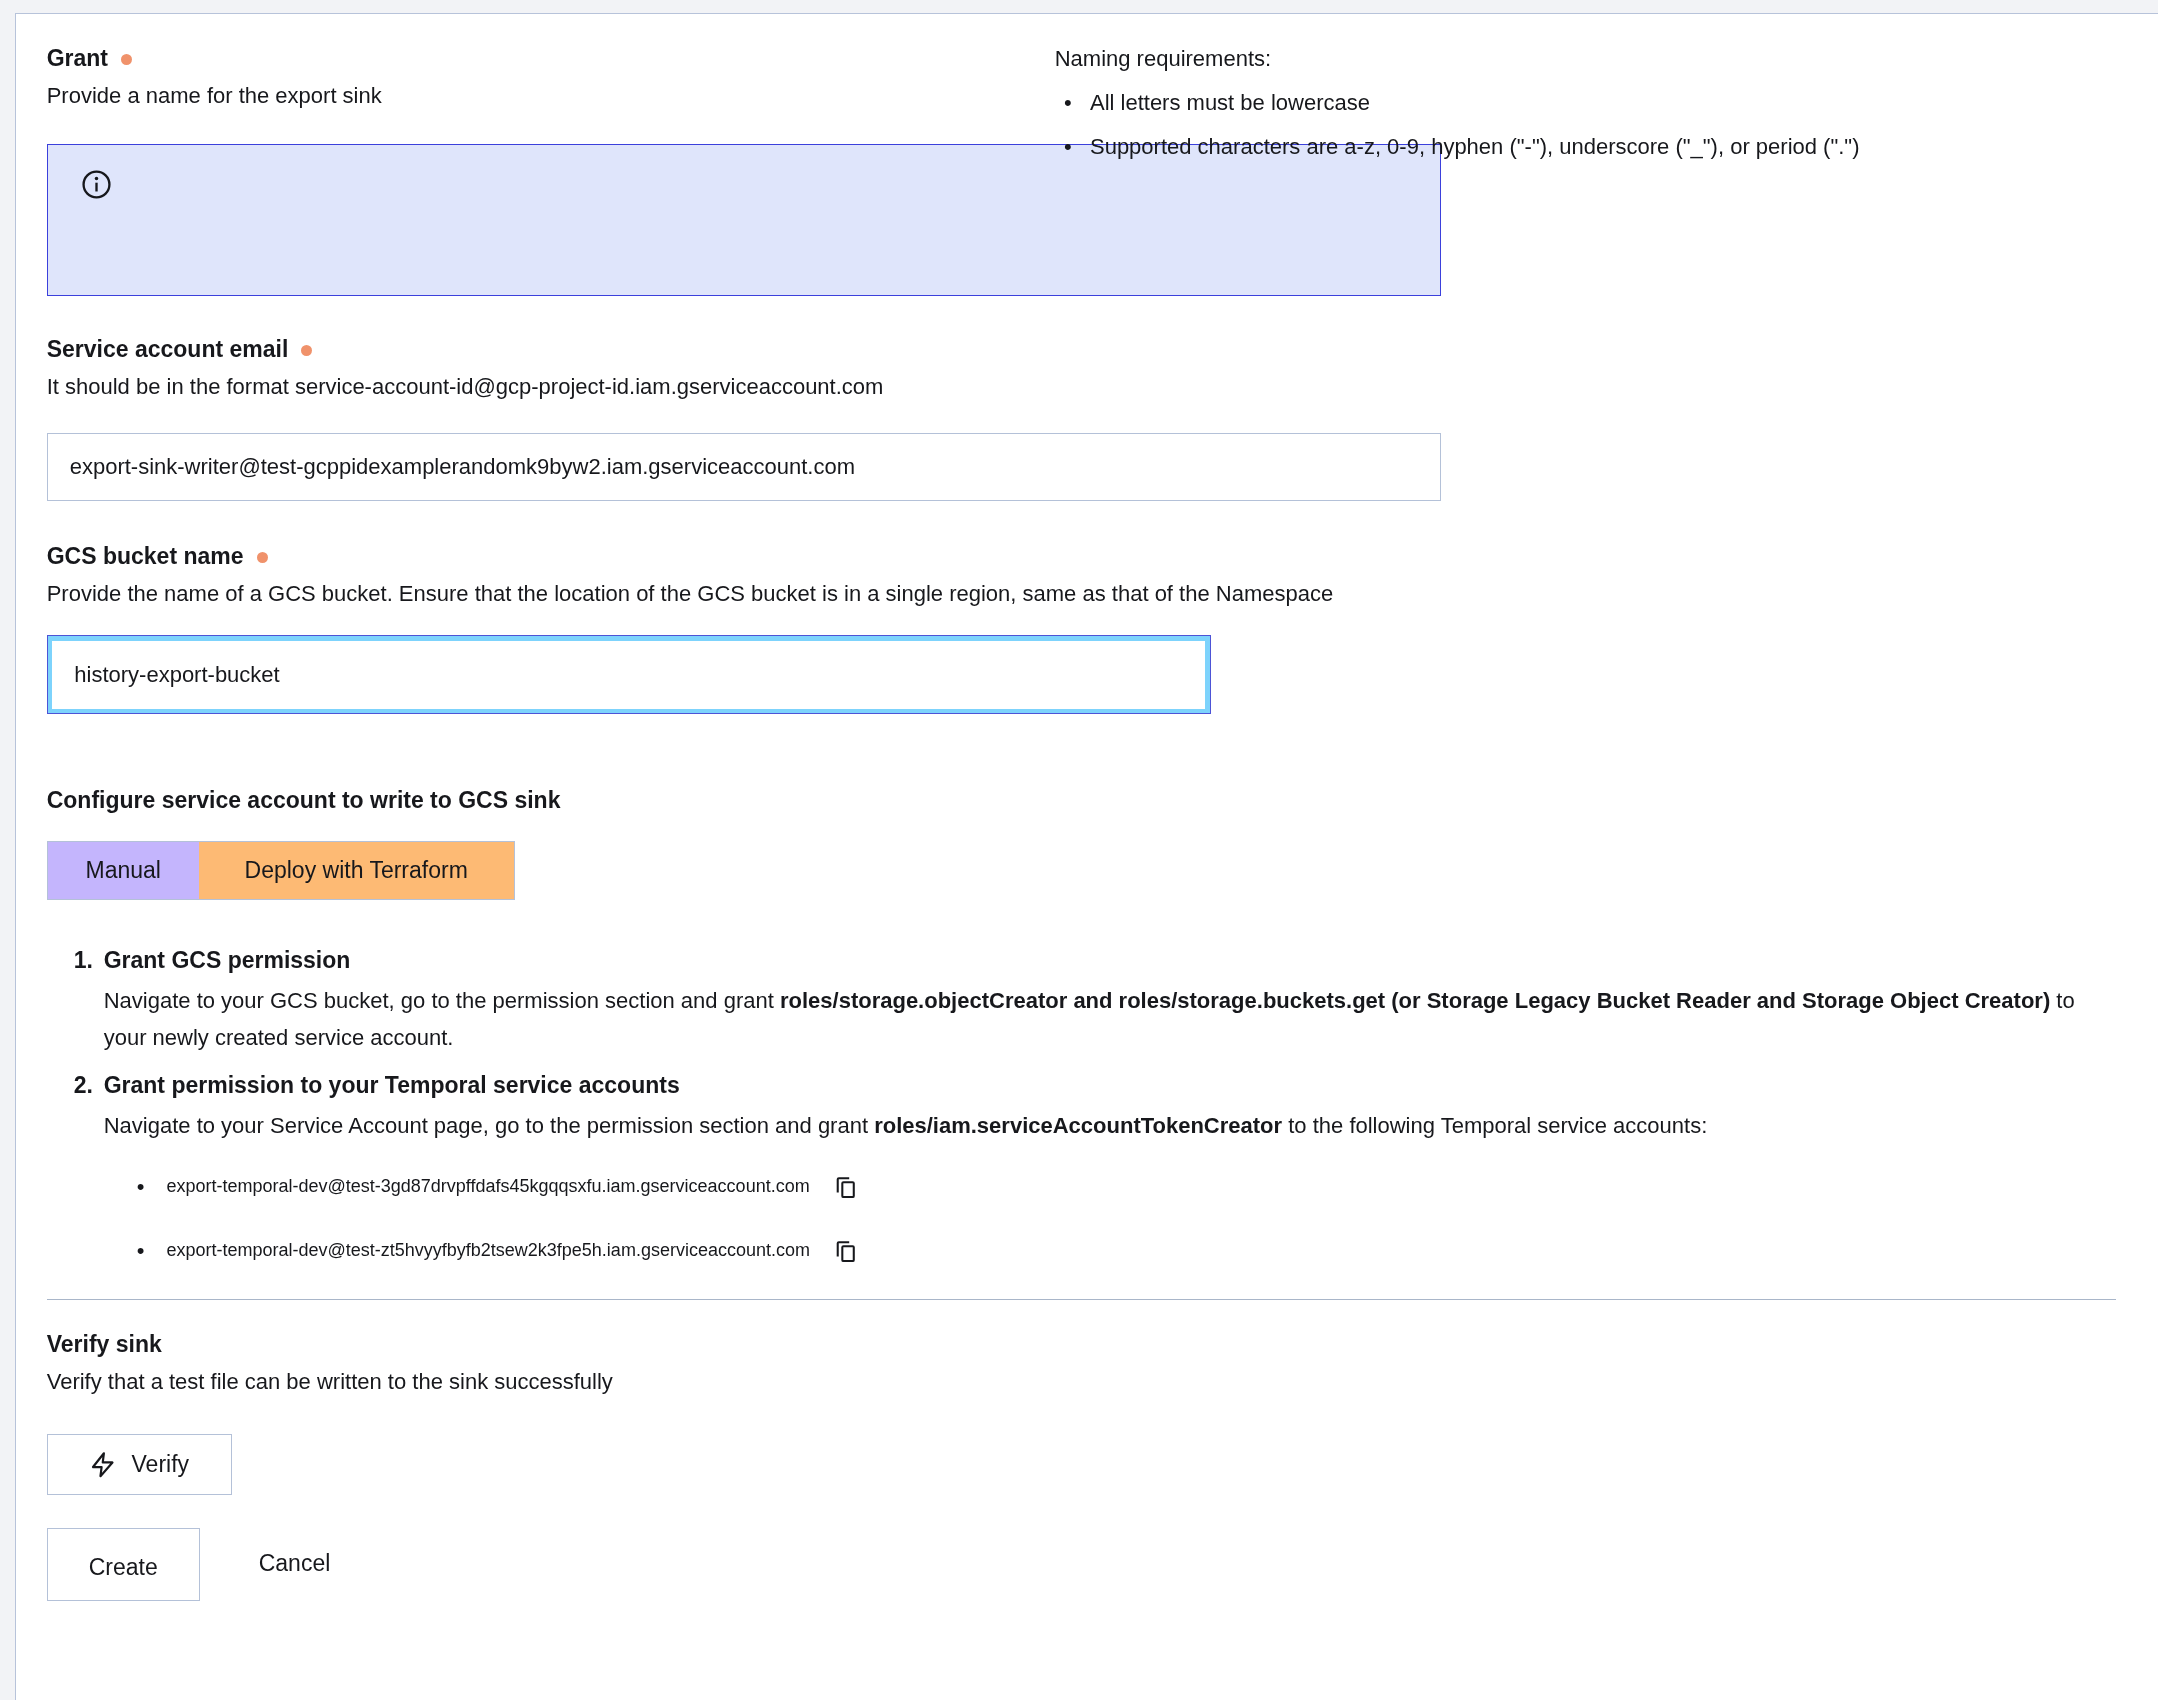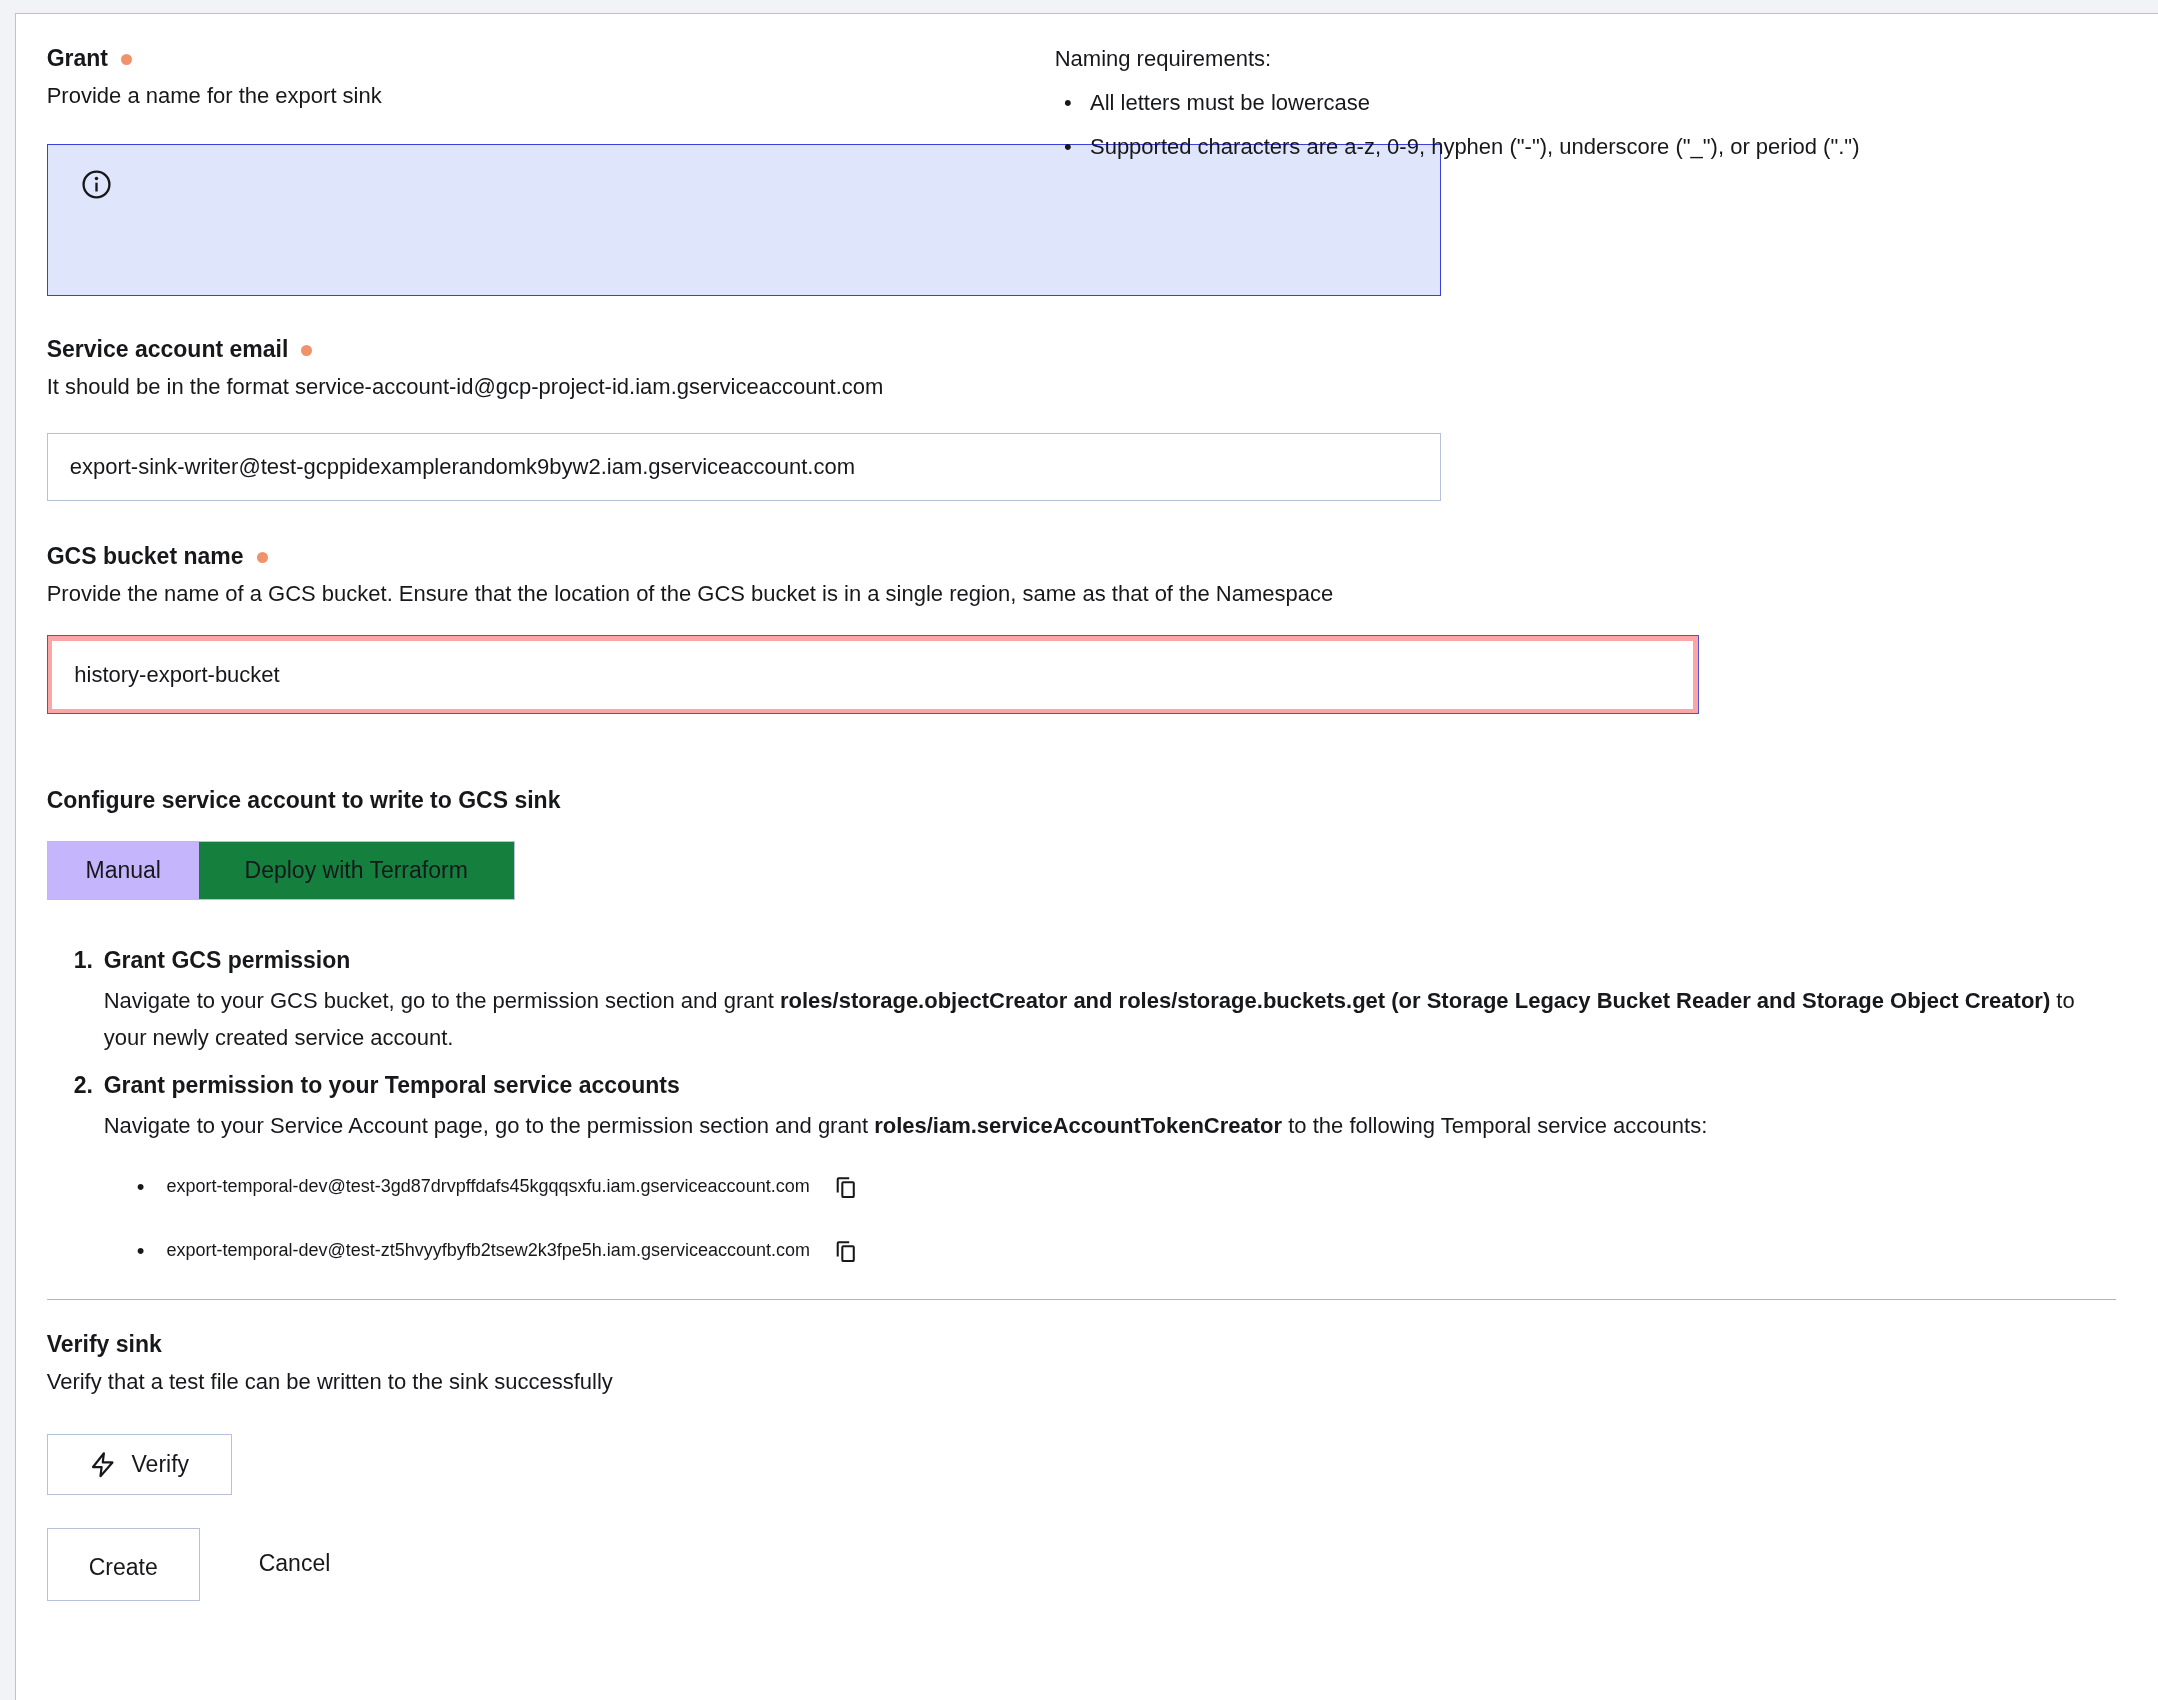--- a/index.html
+++ b/index.html
@@ -63,37 +63,37 @@
   .info-icon { width: 31px; height: 31px; flex: 0 0 auto; align-self: flex-start; margin-top: 24px; }
   .info-title { font-size: 23px; font-weight: 700; line-height: 31px; margin-top: 18.4px; }
   .info-desc { font-size: 22px; line-height: 37px; }
 
   
   .sa-group { margin-top: 40px; }
   .sa-input { width: 1394px; height: 68px; margin-top: 29px; }
   .bucket-group { margin-top: 42px; }
   .focus-wrap {
     margin-top: 24px;
-    width: 1652px;
+    width: 1164px;
     border: 1.8px solid #4d53d6;
-    background: #fca5a5;
+    background: #7dd3fc;
     padding: 4.6px;
   }
   .focus-wrap .text-input { width: 100%; height: 68px; border: none; }
 
   
   .section-title { margin-top: 73px; font-size: 23px; font-weight: 700; line-height: 27.5px; }
   .tabs {
     margin-top: 26px;
     display: inline-flex;
     border: 1.8px solid #b4c1d8;
     background: #fff;
   }
   .tab {
-    height: 57px; border: none; background: #15803d;
+    height: 57px; border: none; background: #fdba74;
     font-family: "Liberation Sans", sans-serif;
     font-size: 23px; color: #17181c;
     display: flex; align-items: center; justify-content: center;
     cursor: pointer;
   }
   .tab.selected { background: #c4b5fd; }
   .tab-manual { width: 151px; }
   .tab-terraform { width: 315px; }
 
   .steps { margin-top: 46px; }

